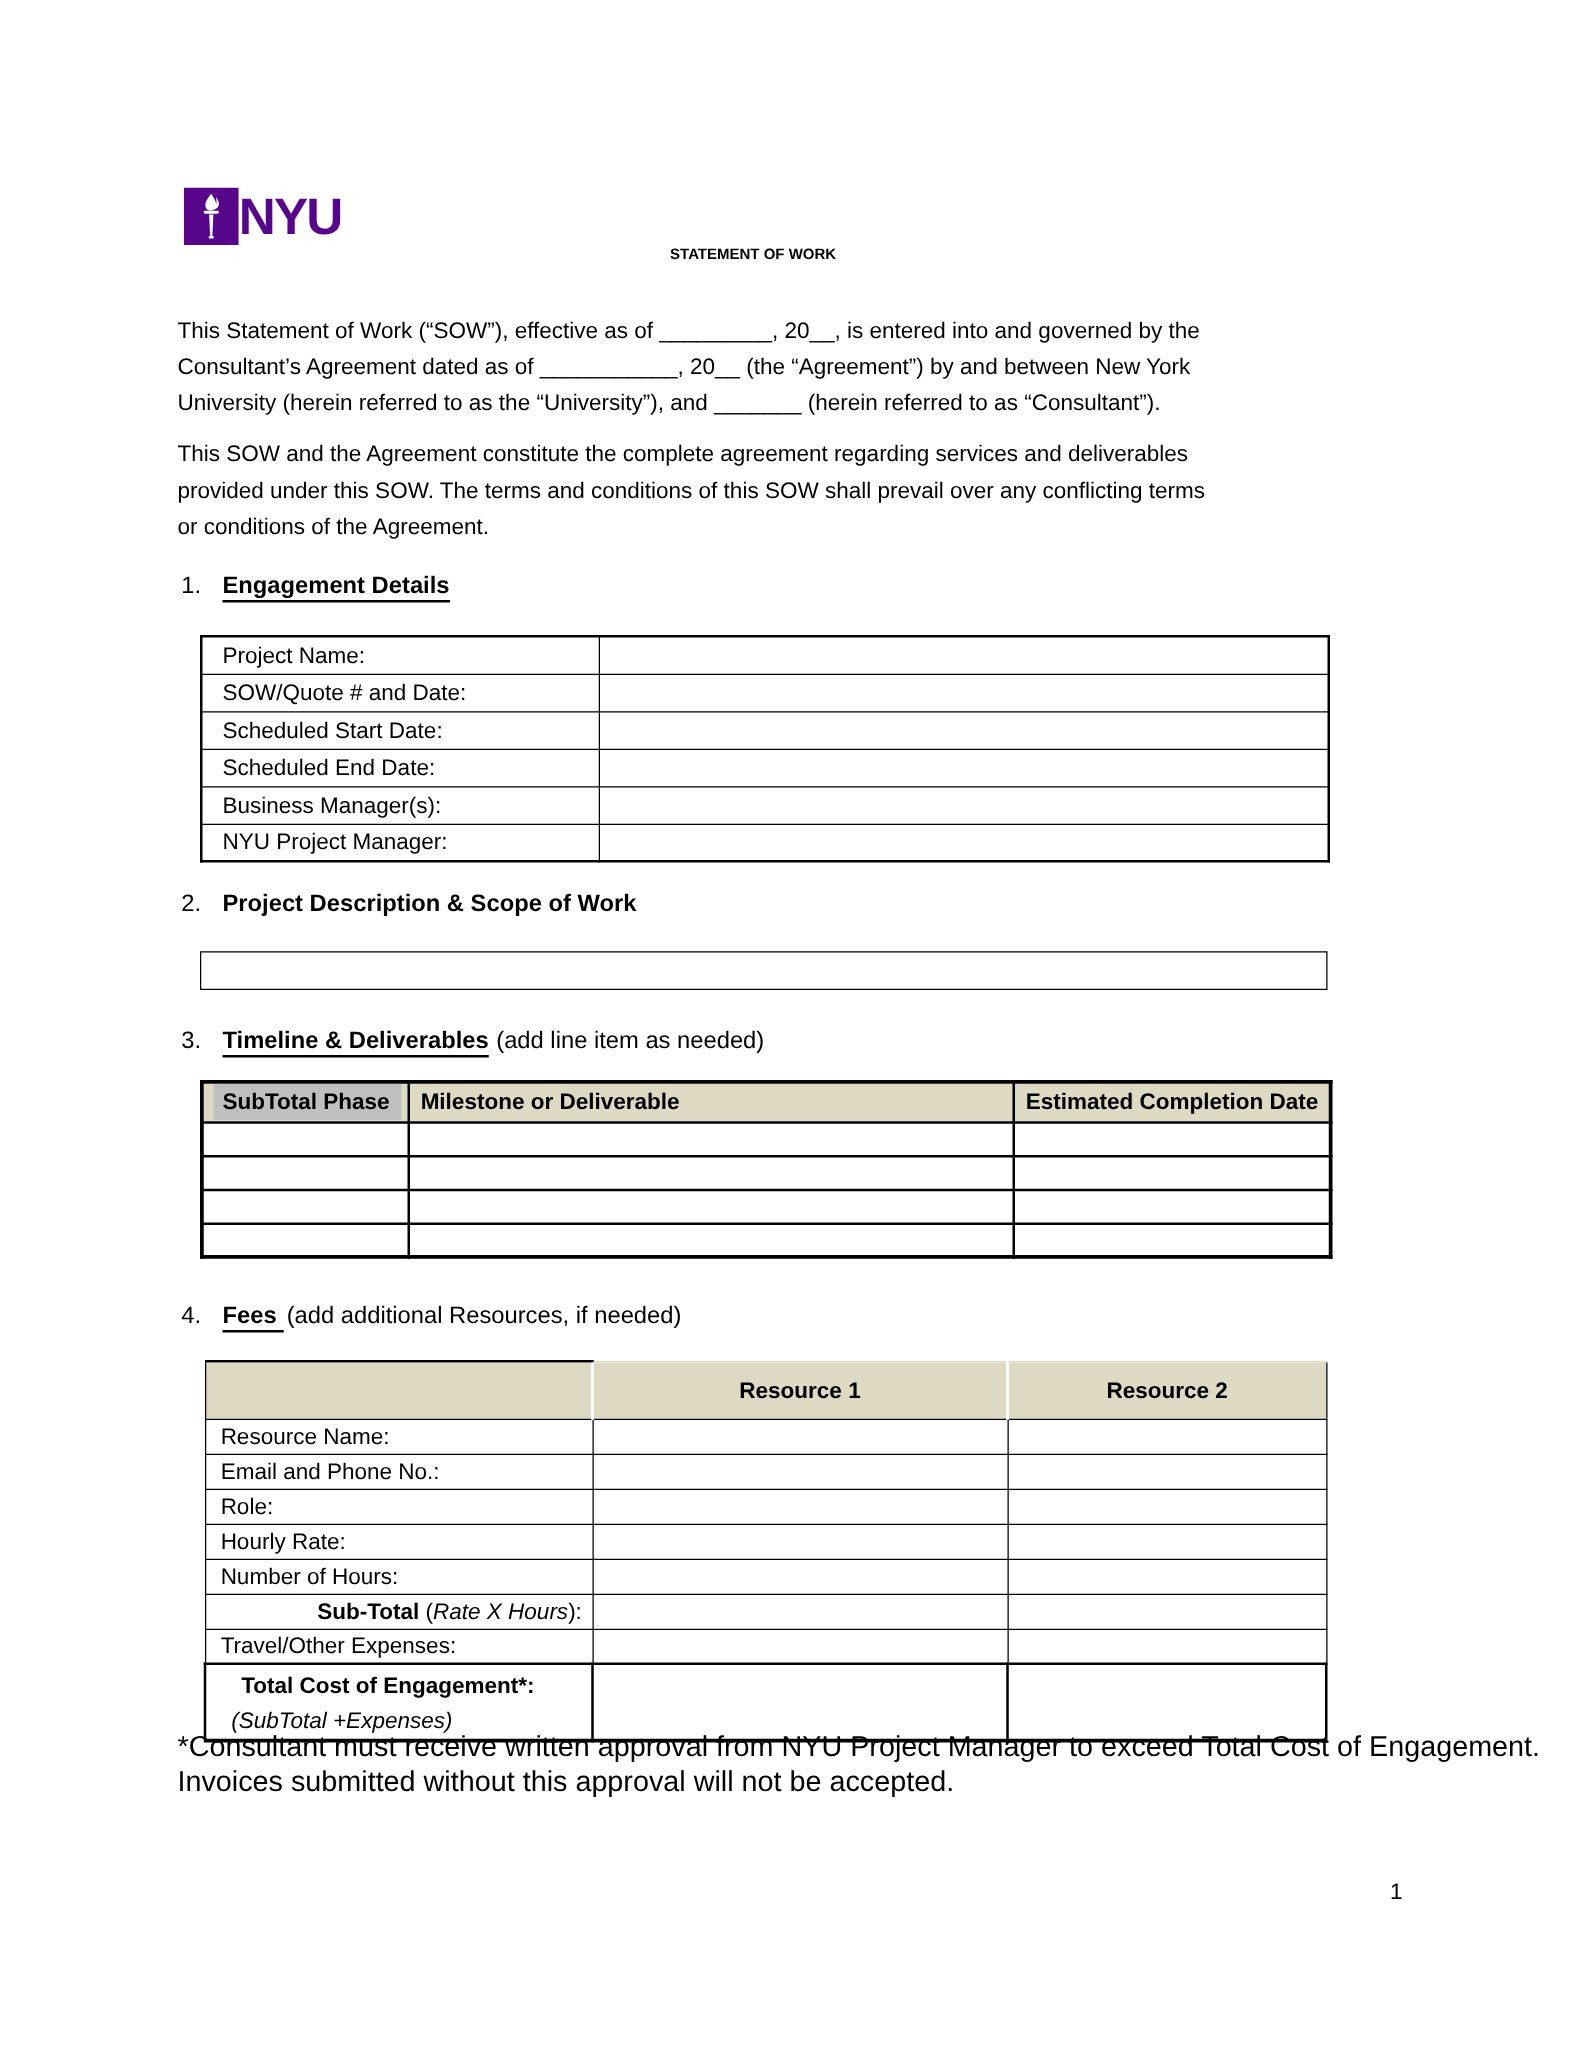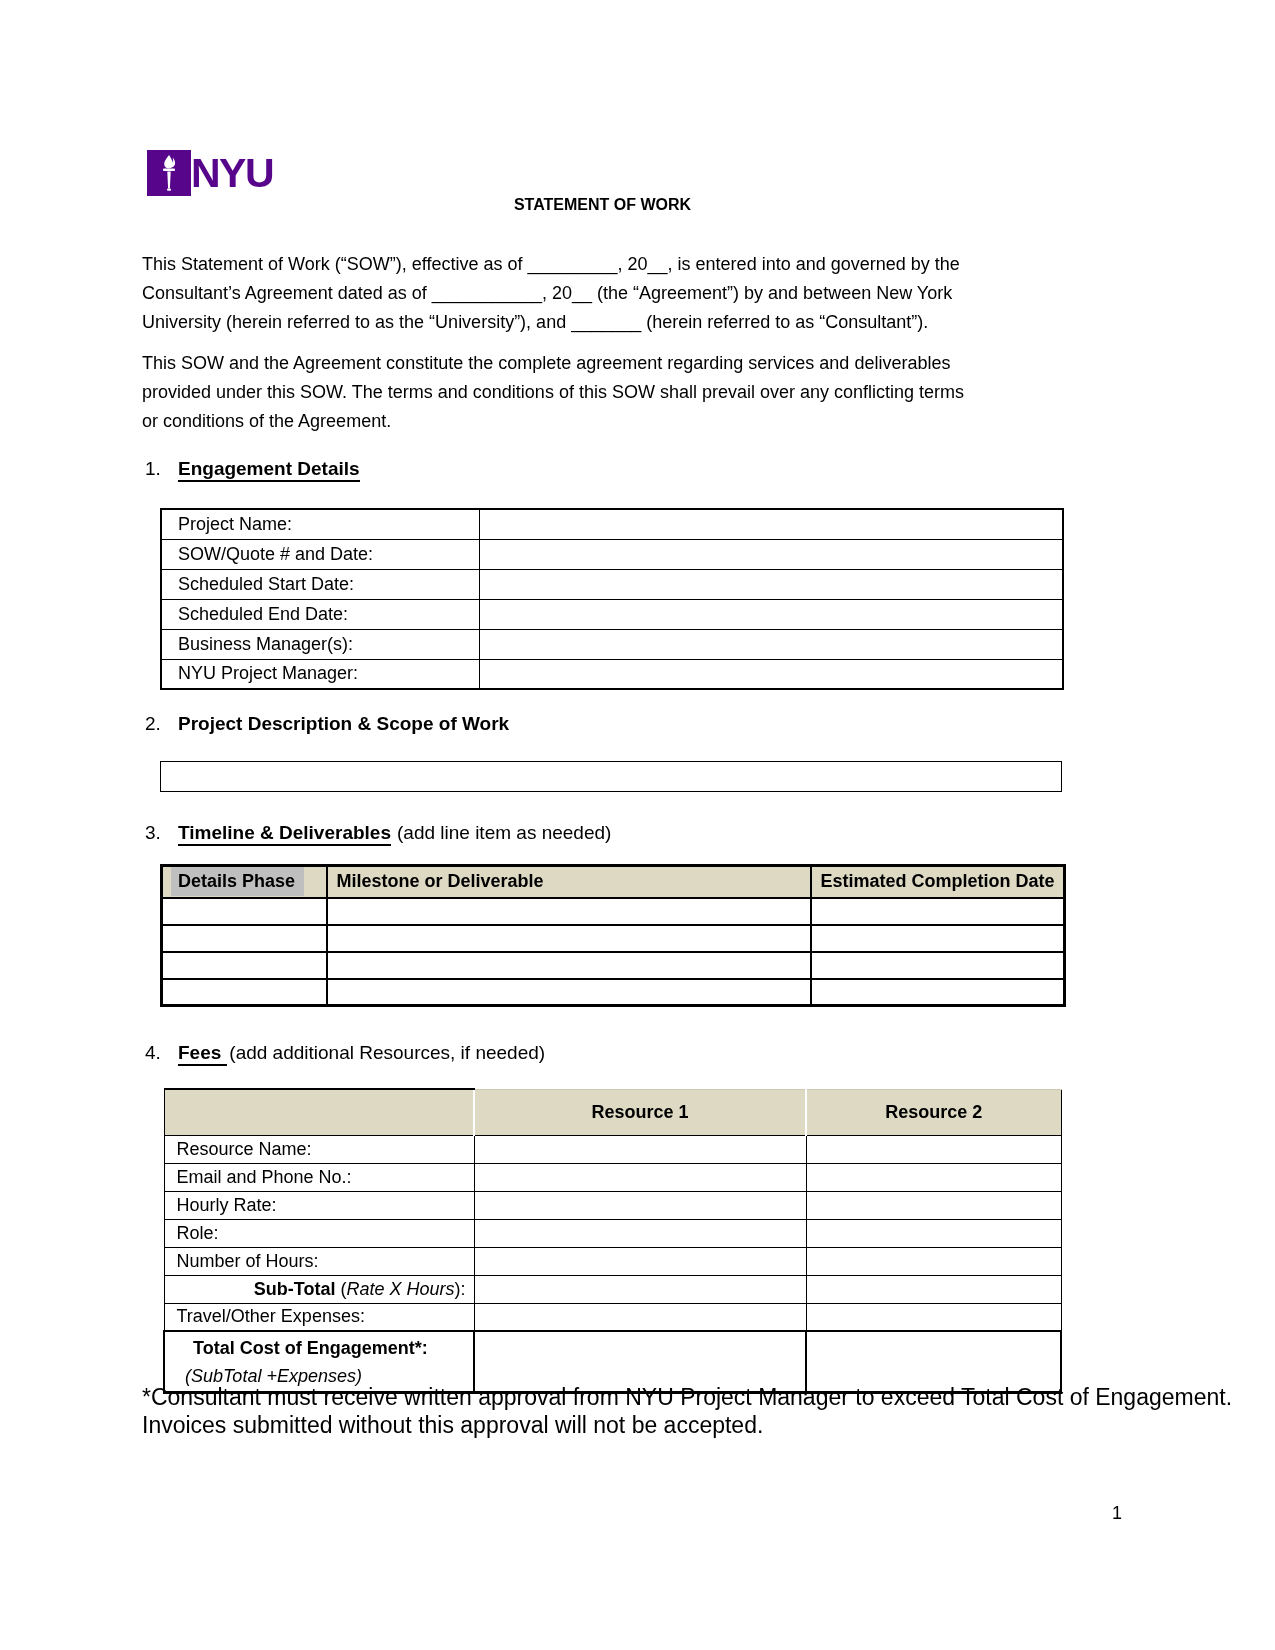--- a/index.html
+++ b/index.html
@@ -14,21 +14,21 @@
     overflow: hidden;
   }
 
   
   .logo { position: absolute; left: 147px; top: 150px; display: flex; align-items: center; gap: 0; }
   .logo-box { width: 44px; height: 46px; display: block; }
   .logo-text { font-size: 41px; font-weight: bold; letter-spacing: -1.5px; line-height: 1; }
 
   
   .doc-title { position: absolute; left: 142px; top: 196px; width: 921px; text-align: center;
-               font-size: 16px; font-weight: bold; }
+               font-size: 12px; font-weight: bold; }
 
   
   .intro { position: absolute; left: 142px; width: 940px; font-size: 18px; }
   .intro .line { line-height: 29px; white-space: nowrap; }
   .intro-1 { top: 250px; }
   .intro-2 { top: 349px; }
 
   
   .sec { position: absolute; left: 145px; font-size: 19px; line-height: 25px; white-space: nowrap; }
   .sec-num { display: inline-block; width: 33px; font-weight: normal; }
@@ -163,21 +163,21 @@
   </div>
 
   <table class="tbl-timeline">
     <colgroup>
         <col style="width:165px">
         <col style="width:484px">
         <col style="width:254px">
       </colgroup>
     <tbody>
         <tr>
-      <th><span class="phase-chip">Details Phase</span></th>
+      <th><span class="phase-chip">SubTotal Phase</span></th>
       <th>Milestone or Deliverable</th>
       <th>Estimated Completion Date</th>
     </tr>
     <tr>
           <td></td>
           <td></td>
           <td></td>
         </tr>
     <tr>
           <td></td>
@@ -217,26 +217,26 @@
       <td class="fees-label">Resource Name:</td>
       <td class="fees-value"></td>
       <td class="fees-value"></td>
     </tr>
     <tr>
       <td class="fees-label">Email and Phone No.:</td>
       <td class="fees-value"></td>
       <td class="fees-value"></td>
     </tr>
     <tr>
+      <td class="fees-label">Role:</td>
+      <td class="fees-value"></td>
+      <td class="fees-value"></td>
+    </tr>
+    <tr>
       <td class="fees-label">Hourly Rate:</td>
-      <td class="fees-value"></td>
-      <td class="fees-value"></td>
-    </tr>
-    <tr>
-      <td class="fees-label">Role:</td>
       <td class="fees-value"></td>
       <td class="fees-value"></td>
     </tr>
     <tr>
       <td class="fees-label">Number of Hours:</td>
       <td class="fees-value"></td>
       <td class="fees-value"></td>
     </tr>
     <tr>
       <td class="fees-label subtotal-cell"><span class="b">Sub-Total</span><span> (</span><span class="i">Rate X Hours</span><span>):</span></td>

